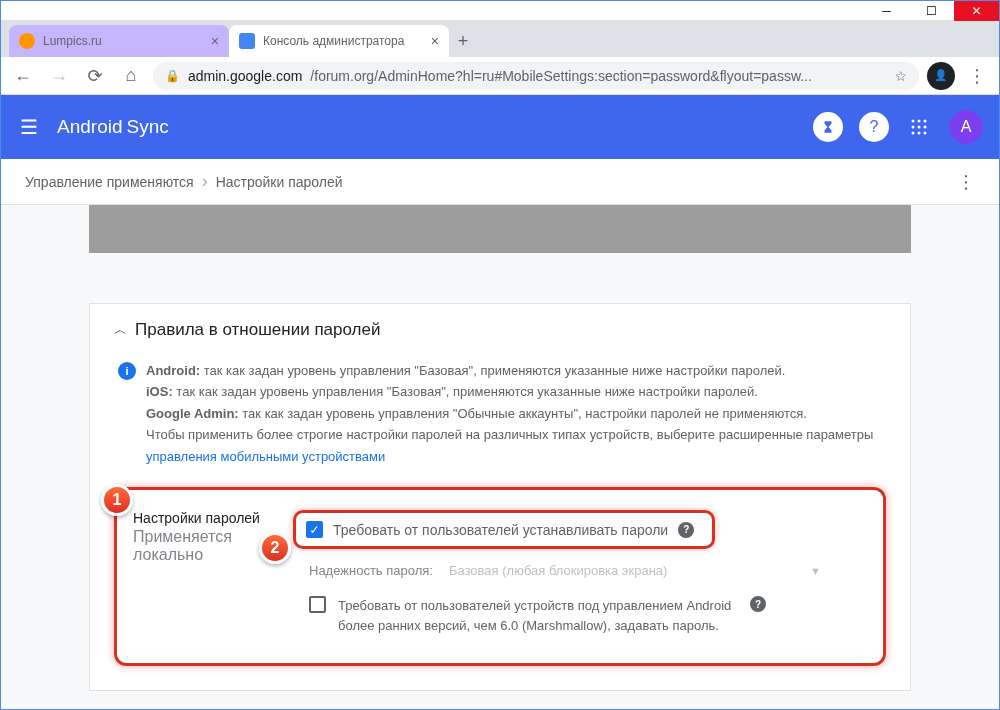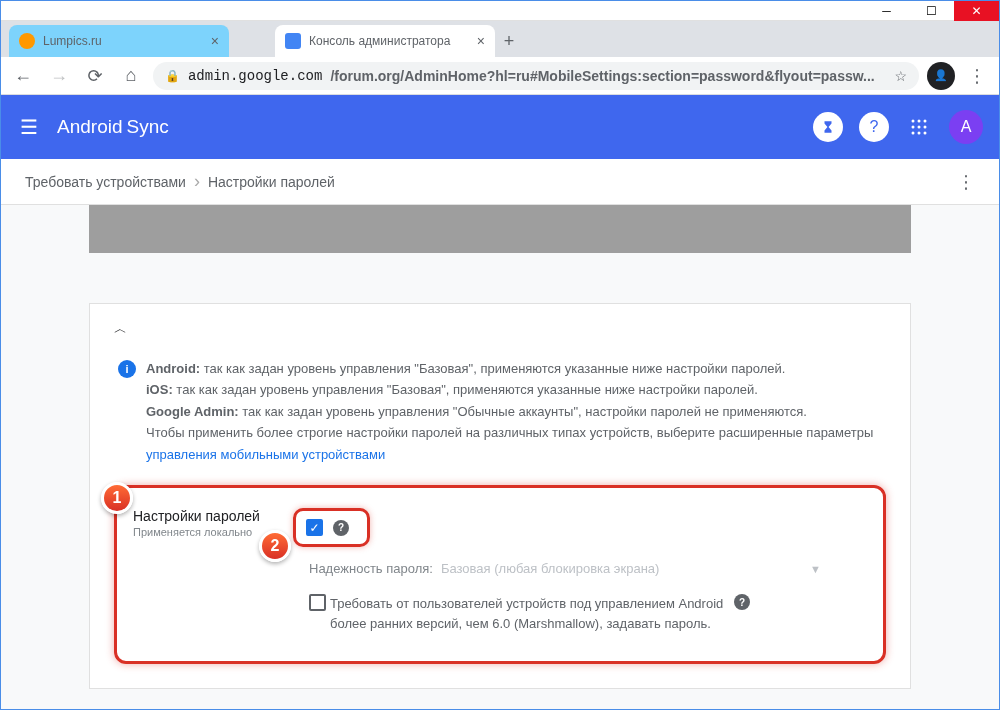--- a/index.html
+++ b/index.html
@@ -7,35 +7,35 @@
   
   .window-frame { border: 1px solid #4a8de8; width: 1000px; height: 710px; position: relative; background: #fff; }
   
   
   .titlebar { height: 20px; background: #fff; display: flex; justify-content: flex-end; align-items: center; border-bottom: 1px solid #e0e0e0; }
   .win-btn { width: 45px; height: 20px; display: flex; align-items: center; justify-content: center; font-size: 12px; cursor: pointer; }
   .win-close { background: #e81123; color: #fff; }
   
   
   .tabstrip { height: 36px; background: #dee1e6; display: flex; align-items: flex-end; padding-left: 8px; }
-  .tab { height: 32px; background: #7dd3fc; border-radius: 8px 8px 0 0; display: flex; align-items: center; padding: 0 10px; font-size: 12px; color: #5f6368; min-width: 220px; gap: 8px; position: relative; }
-  .tab.active { background: #fff; margin-left: 46px; }
+  .tab { height: 32px; background: #c4b5fd; border-radius: 8px 8px 0 0; display: flex; align-items: center; padding: 0 10px; font-size: 12px; color: #5f6368; min-width: 220px; gap: 8px; position: relative; }
+  .tab.active { background: #fff; }
   .tab-favicon { width: 16px; height: 16px; border-radius: 50%; display: inline-block; }
   .fav-orange { background: radial-gradient(circle, #ff9800 40%, #ff9800 100%); }
   .fav-blue { background: #4285f4; border-radius: 3px; position: relative; }
   .tab-close { margin-left: auto; font-size: 14px; color: #5f6368; cursor: pointer; }
   .tab-new { width: 28px; display:flex; align-items:center; justify-content:center; font-size: 18px; color: #5f6368; cursor:pointer; height: 32px;}
   
   
   .addrbar { height: 38px; background: #fff; border-bottom: 1px solid #dadce0; display: flex; align-items: center; padding: 0 8px; gap: 8px; }
   .nav-btn { width: 28px; height: 28px; display:flex; align-items:center; justify-content:center; color:#5f6368; cursor:pointer; border-radius: 50%; font-size: 18px; }
   .omnibox { flex: 1; height: 28px; background: #f1f3f4; border-radius: 14px; display: flex; align-items: center; padding: 0 12px; gap: 8px; font-size: 14px; color: #202124; overflow:hidden; }
   .lock-icon { font-size: 12px; color: #5f6368; }
-  .url-domain { color: #202124; font-family: Liberation Mono, monospace; }
-  .url-path { color: #5f6368; white-space: nowrap; overflow: hidden; text-overflow: ellipsis; font-weight: bold; }
+  .url-domain { color: #202124; }
+  .url-path { color: #5f6368; white-space: nowrap; overflow: hidden; text-overflow: ellipsis; }
   .star-icon { color: #5f6368; }
   .avatar-btn { width: 28px; height: 28px; border-radius: 50%; background: #202124; display:flex; align-items:center; justify-content:center; color:#fff; font-size: 11px; cursor:pointer;}
   .menu-btn { width: 28px; height: 28px; display:flex; align-items:center; justify-content:center; color:#5f6368; cursor:pointer; font-size: 18px;}
   
   
   .page { background: #f8f9fa; height: calc(710px - 20px - 36px - 38px - 2px); overflow: auto; }
   
   
   .admin-header { height: 64px; background: #3f67ee; display: flex; align-items: center; padding: 0 16px; gap: 16px; }
   .hamburger { color: #fff; font-size: 20px; cursor:pointer; width: 24px; text-align: center;}
@@ -68,34 +68,34 @@
   .info-link { color: #1a73e8; cursor: pointer; }
   
   .callout-box { border: 3px solid #d93025; border-radius: 12px; box-shadow: 0 0 8px rgba(217,48,37,0.4); margin-top: 20px; padding: 20px 12px 28px 16px; position: relative; }
   .marker { position: absolute; width: 32px; height: 32px; border-radius: 50%; border: 3px solid #fff; display:flex;align-items:center;justify-content:center; color:#fff; font-weight:bold; font-size: 16px; box-shadow: 0 2px 4px rgba(0,0,0,0.3); z-index: 5;}
   .marker-1 { background: linear-gradient(#ff6b35, #d93025); top: -6px; left: -16px; }
   .marker-2 { background: linear-gradient(#ff6b35, #d93025); top: 42px; left: 142px; }
   
   .settings-row { display: flex; gap: 40px; }
   .settings-label-col { width: 130px; flex-shrink: 0; }
   .settings-label { font-size: 14px; color: #202124; font-weight: 500; }
-  .settings-sublabel { font-size: 11px; color: #80868b; margin-top: 2px; }
+  .settings-sublabel { font-size: 16px; color: #80868b; margin-top: 2px; }
   .settings-body { flex: 1; }
   
   .checkbox-row { display: flex; align-items: center; gap: 10px; font-size: 14px; color: #5f6368; }
   .checkbox-row-1 { border: 3px solid #d93025; border-radius: 10px; box-shadow: 0 0 6px rgba(217,48,37,0.35); padding: 8px 18px 8px 10px; margin-left: -10px; display: inline-flex;}
   .cb { width: 17px; height: 17px; border: 2px solid #5f6368; border-radius: 2px; display:inline-flex; align-items:center; justify-content:center; cursor:pointer; flex-shrink: 0;}
   .cb.checked { background: #1a73e8; border-color: #1a73e8; color:#fff; font-size: 12px;}
   .help-circle { width: 16px; height: 16px; border-radius:50%; background:#5f6368; color:#fff; display:inline-flex; align-items:center;justify-content:center; font-size: 10px; font-weight: bold; cursor:pointer; flex-shrink:0;}
   
   .strength-row { display: flex; align-items: center; gap: 8px; font-size: 13px; color: #80868b; margin: 14px 0 18px 6px; }
-  .strength-val { color: #bdc1c6; }
+  .strength-val { color: #bdc1c6; margin-left: 8px; }
   .strength-arrow { color:#bdc1c6; margin-left: auto; margin-right: 50px; font-size: 11px;}
   
-  .checkbox-row-2 { display: flex; align-items: flex-start; gap: 4px; font-size: 13px; color: #5f6368; line-height: 1.5; padding-left: 6px;}
+  .checkbox-row-2 { display: flex; align-items: flex-start; gap: 12px; font-size: 13px; color: #5f6368; line-height: 1.5; padding-left: 6px;}
   .cb2-text { max-width: 400px;}
 </style>
 </head>
 <body>
 
 <div class="window-frame">
   <div class="titlebar">
     <div class="win-btn">─</div>
     <div class="win-btn">☐</div>
     <div class="win-btn win-close">✕</div>
@@ -155,32 +155,33 @@
               <circle cx="4" cy="20" r="2"></circle>
               <circle cx="12" cy="20" r="2"></circle>
               <circle cx="20" cy="20" r="2"></circle>
             </svg>
         </div>
         <div class="header-avatar">A</div>
       </div>
     </div>
 
     <div class="breadcrumb">
-      <a>Требовать устройствами</a>
+      <a>Управление применяются</a>
       <span class="sep">›</span>
       <span>Настройки паролей</span>
       <span class="breadcrumb-more">⋮</span>
     </div>
 
     <div class="content-wrap">
       <div class="gray-block"></div>
 
       <div class="section-card">
         <div class="section-header">
           <span class="chevron">︿</span>
+          <span>Правила в отношении паролей</span>
         </div>
 
         <div class="info-row">
           <div class="info-icon">i</div>
           <div class="info-text">
             <b>Android:</b><span> так как задан уровень управления "Базовая", применяются указанные ниже настройки паролей.</span><br>
             <b>iOS:</b><span> так как задан уровень управления "Базовая", применяются указанные ниже настройки паролей.</span><br>
             <b>Google Admin:</b><span> так как задан уровень управления "Обычные аккаунты", настройки паролей не применяются.</span><br>
             <span>Чтобы применить более строгие настройки паролей на различных типах устройств, выберите расширенные параметры </span>
             <span class="info-link">управления мобильными устройствами</span>
@@ -192,20 +193,21 @@
           <div class="marker marker-2">2</div>
 
           <div class="settings-row">
             <div class="settings-label-col">
               <div class="settings-label">Настройки паролей</div>
               <div class="settings-sublabel">Применяется локально</div>
             </div>
             <div class="settings-body">
               <div class="checkbox-row checkbox-row-1">
                 <span class="cb checked">✓</span>
+                <span>Требовать от пользователей устанавливать пароли</span>
                 <span class="help-circle">?</span>
               </div>
               
               <div class="strength-row">
                 <span>Надежность пароля:</span>
                 <span class="strength-val">Базовая (любая блокировка экрана)</span>
                 <span class="strength-arrow">▼</span>
               </div>
               
               <div class="checkbox-row-2">

